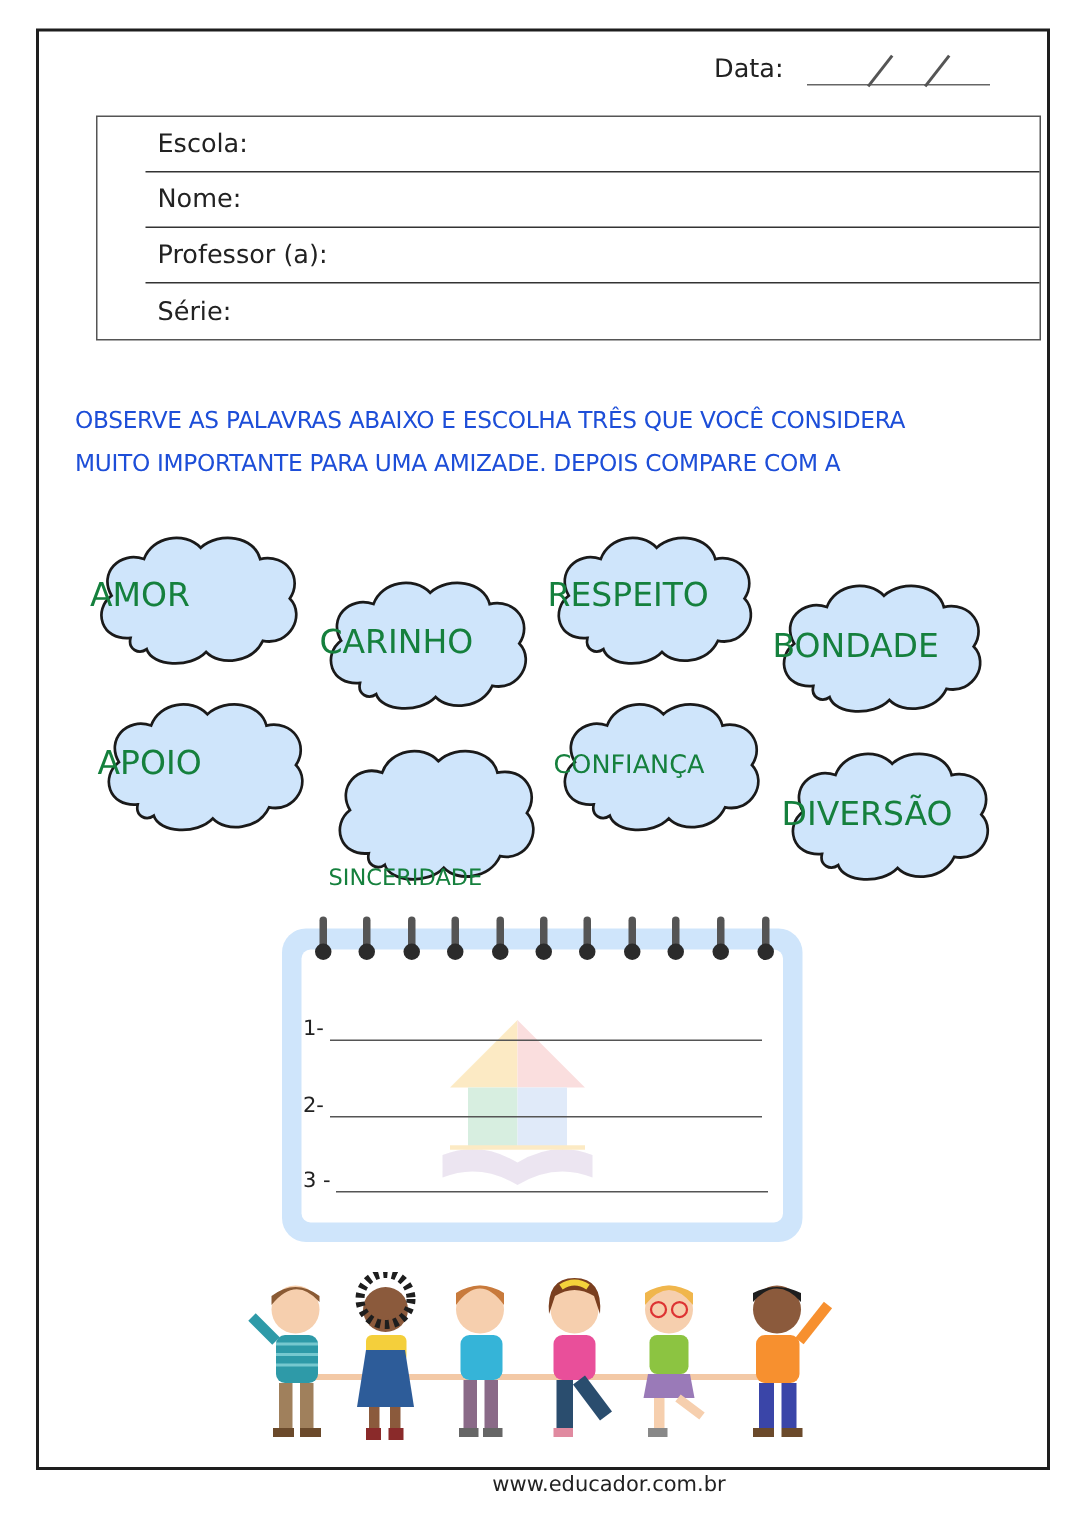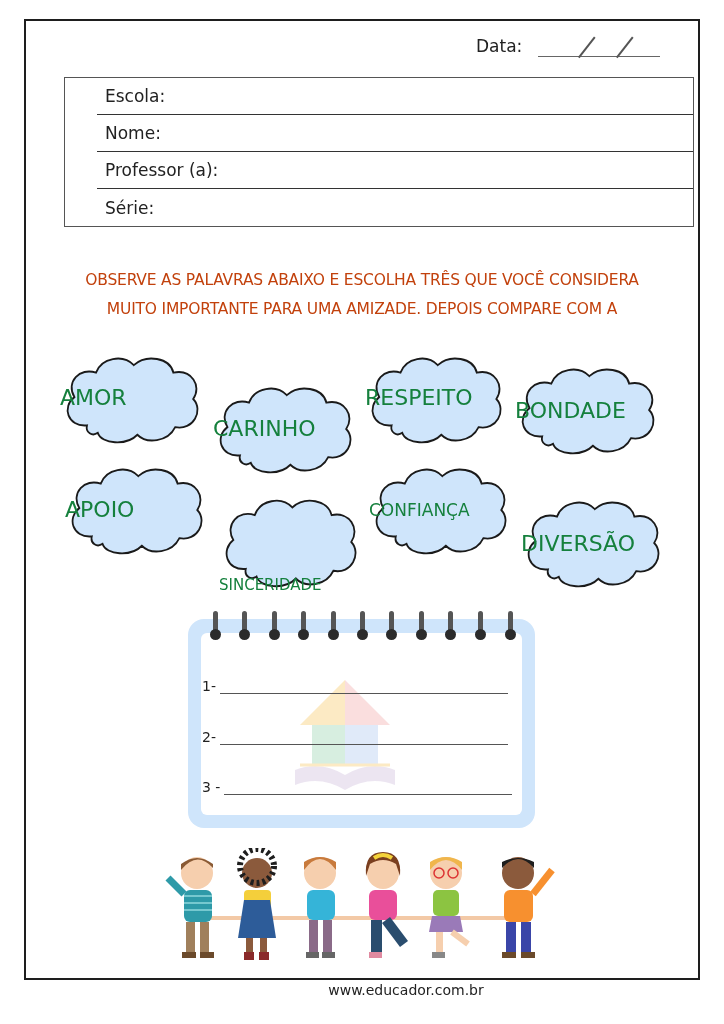--- a/index.html
+++ b/index.html
@@ -11,21 +11,21 @@
   .date-line { position: absolute; top: 56px; left: 538px; width: 122px; height: 0;
                border-top: 1.5px solid #666; }
   .date-slash { position: absolute; width: 1.5px; height: 26px; background: #555;
                 transform: rotate(38deg); transform-origin: bottom left; top: 31px; }
   .info-table { position: absolute; left: 64px; top: 77px; width: 596px;
                 border: 1px solid #555; border-collapse: collapse; padding-left: 32px; }
   .info-row { height: 37px; border-bottom: 1.5px solid #333; box-sizing: border-box;
               display: flex; align-items: center; padding-left: 8px; font-size: 17px; color: #222; }
   .info-row:last-child { border-bottom: none; text-align: center; }
   .instructions { position: absolute; left: 50px; top: 266px; width: 624px;
-                  text-align: center; font-size: 15.5px; line-height: 28.5px; color: #c2410c;
+                  font-size: 15.5px; line-height: 28.5px; color: #1d4ed8;
                   letter-spacing: -0.2px; }
   .cloud { position: absolute; }
   .cloud svg { position: absolute; left: 0; top: 0; }
   .cloud-label { position: absolute; left: 0; right: 0; color: #15803d; }
   .notebook { position: absolute; left: 188px; top: 619px; width: 347px; height: 209px;
               background: #cfe5fb; border-radius: 16px; }
   .notebook-page { position: absolute; left: 13px; top: 14px; width: 321px; height: 182px;
                    background: #ffffff; border-radius: 6px; }
   .ring { position: absolute; top: 611px; width: 8px; height: 30px; }
   .ring .bar { position: absolute; left: 2px; top: 0; width: 5px; height: 24px; background: #555;
@@ -89,21 +89,21 @@
   <div class="cloud-label" style="top:34px; font-size:22px;">CARINHO</div>
 </div>
 
 <div class="cloud" style="left:365px; top:352px; width:142px; height:94px;">
   <svg width="142" height="94" viewBox="0 0 160 100" preserveAspectRatio="none">
       <use href="#cloud-path" fill="#cfe5fb" stroke="#1a1a1a" stroke-width="2"></use>
     </svg>
   <div class="cloud-label" style="top:33px; font-size:22px;">RESPEITO</div>
 </div>
 
-<div class="cloud" style="left:515px; top:363px; width:145px; height:94px;">
+<div class="cloud" style="left:515px; top:384px; width:145px; height:94px;">
   <svg width="145" height="94" viewBox="0 0 160 100" preserveAspectRatio="none">
       <use href="#cloud-path" fill="#cfe5fb" stroke="#1a1a1a" stroke-width="2"></use>
     </svg>
   <div class="cloud-label" style="top:35px; font-size:22px;">BONDADE</div>
 </div>
 
 <div class="cloud" style="left:65px; top:463px; width:143px; height:94px;">
   <svg width="143" height="94" viewBox="0 0 160 100" preserveAspectRatio="none">
       <use href="#cloud-path" fill="#cfe5fb" stroke="#1a1a1a" stroke-width="2"></use>
     </svg>

